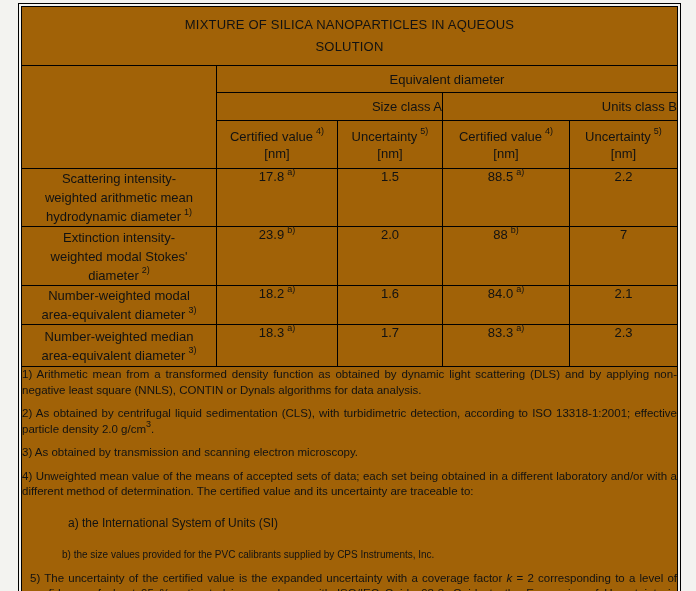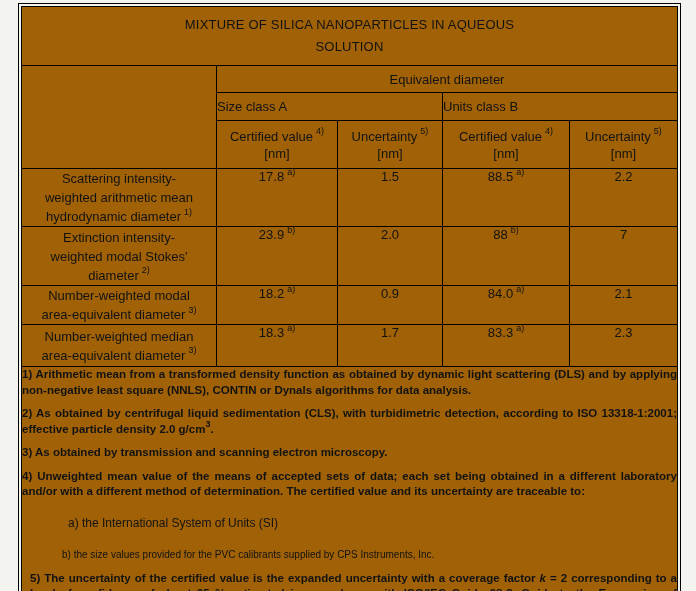--- a/index.html
+++ b/index.html
@@ -37,21 +37,21 @@
   .title-cell {
     height: 58px;
     text-align: center;
     vertical-align: middle;
     font-weight: bold;
     font-size: 16px;
     line-height: 22px;
     letter-spacing: 0.2px;
   }
   tr.h1 th { height: 26px; text-align: center; vertical-align: middle; }
-  tr.h2 th { height: 27px; text-align: left; vertical-align: middle; }
+  tr.h2 th { height: 27px; text-align: right; vertical-align: middle; }
   tr.h3 th { height: 47px; vertical-align: middle; line-height: 17px; }
   td.rowlabel {
     text-align: center;
     vertical-align: middle;
     line-height: 19px;
     padding: 2px 4px;
   }
   td.val {
     text-align: center;
     vertical-align: top;
@@ -71,21 +71,20 @@
   sup.sp.tight { margin-left: 0; }
   td.footnotes-cell {
     padding: 6px 5px 8px 5px;
     vertical-align: top;
   }
   .fn {
     margin: 0 0 8px 0;
     font-size: 11.5px;
     line-height: 15.5px;
     text-align: justify;
-    font-weight: bold;
   }
   .fn.nogap { margin-bottom: 16px; }
   .fn-sub-a {
     margin: 16px;
     padding-left: 30px;
     font-size: 12px;
     line-height: 15.5px;
     text-align: left;
   }
   .fn-sub-b {
@@ -171,21 +170,21 @@
       <td class="val"><span>88</span><sup class="sp">b)</sup></td>
       <td class="val">7</td>
     </tr>
 
     <tr class="r3">
       <td class="rowlabel">
         <div>Number-weighted modal</div>
         <div><span>area-equivalent diameter</span><sup class="sp">3)</sup></div>
       </td>
       <td class="val"><span>18.2</span><sup class="sp">a)</sup></td>
-      <td class="val">0.9</td>
+      <td class="val">1.6</td>
       <td class="val"><span>84.0</span><sup class="sp">a)</sup></td>
       <td class="val">2.1</td>
     </tr>
 
     <tr class="r4">
       <td class="rowlabel">
         <div>Number-weighted median</div>
         <div><span>area-equivalent diameter</span><sup class="sp">3)</sup></div>
       </td>
       <td class="val"><span>18.3</span><sup class="sp">a)</sup></td>

